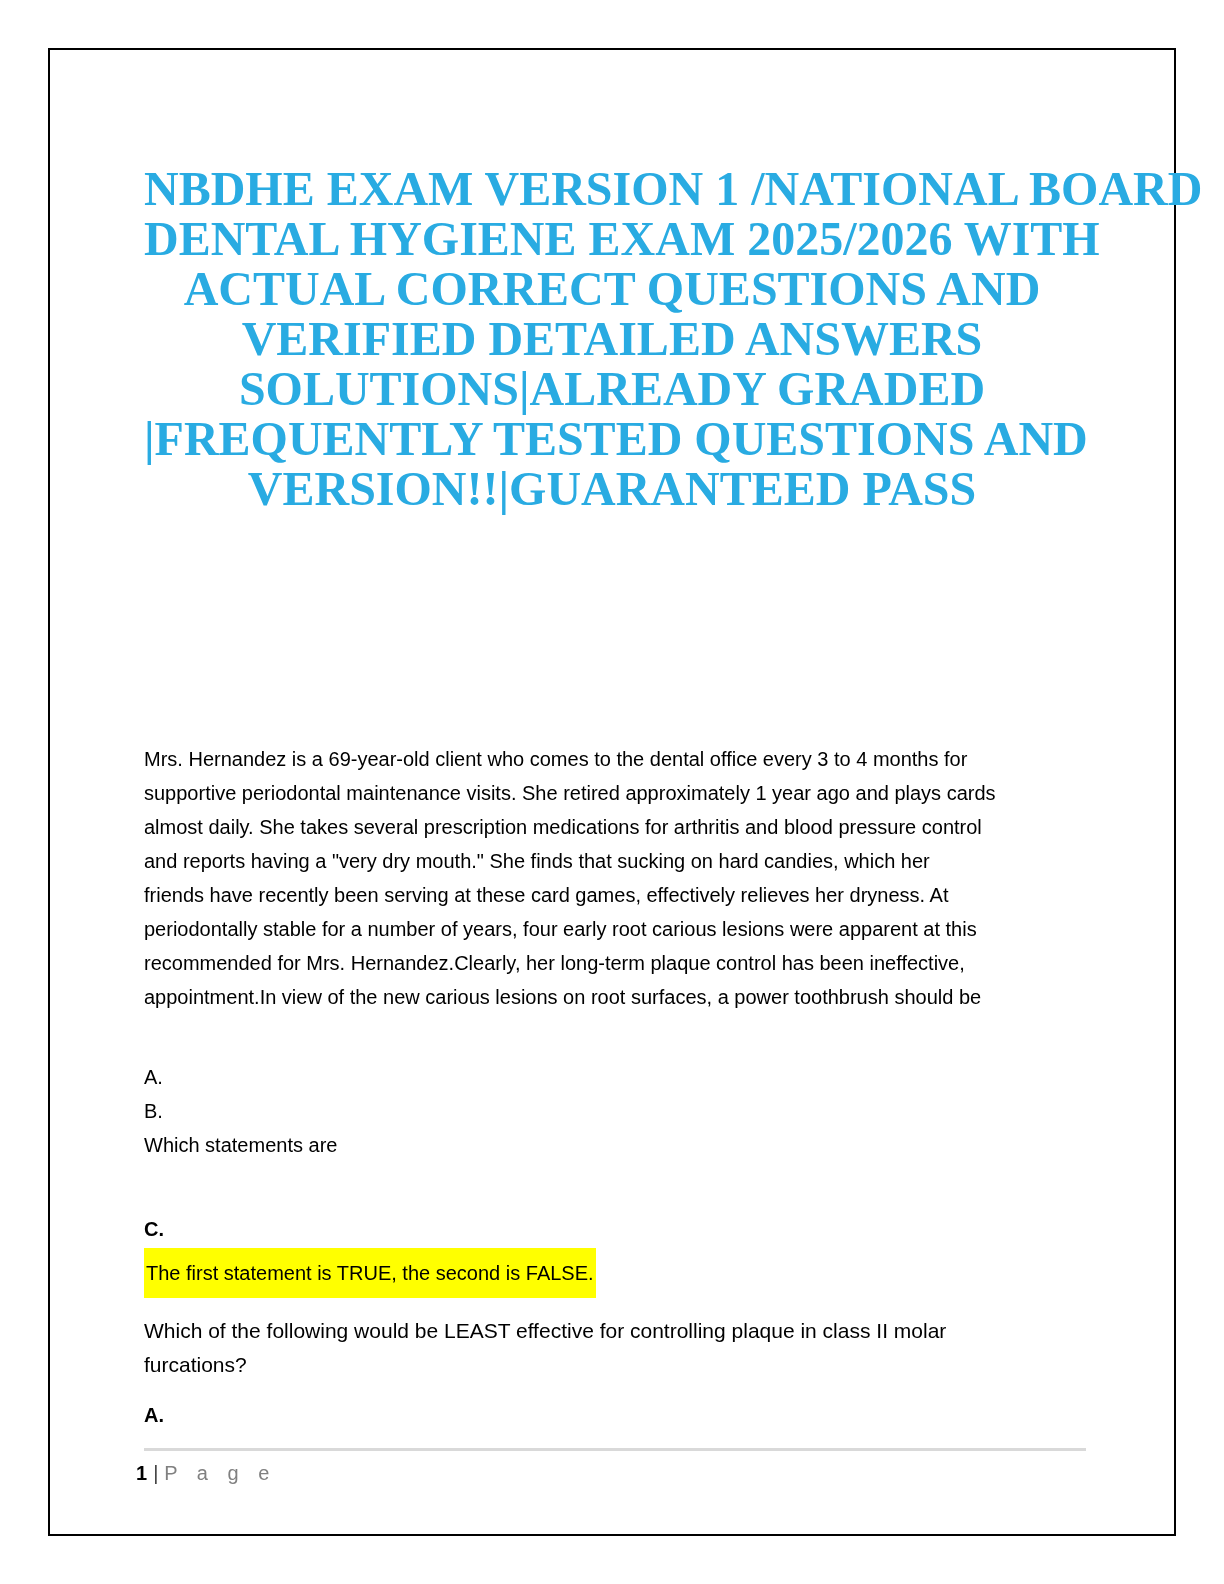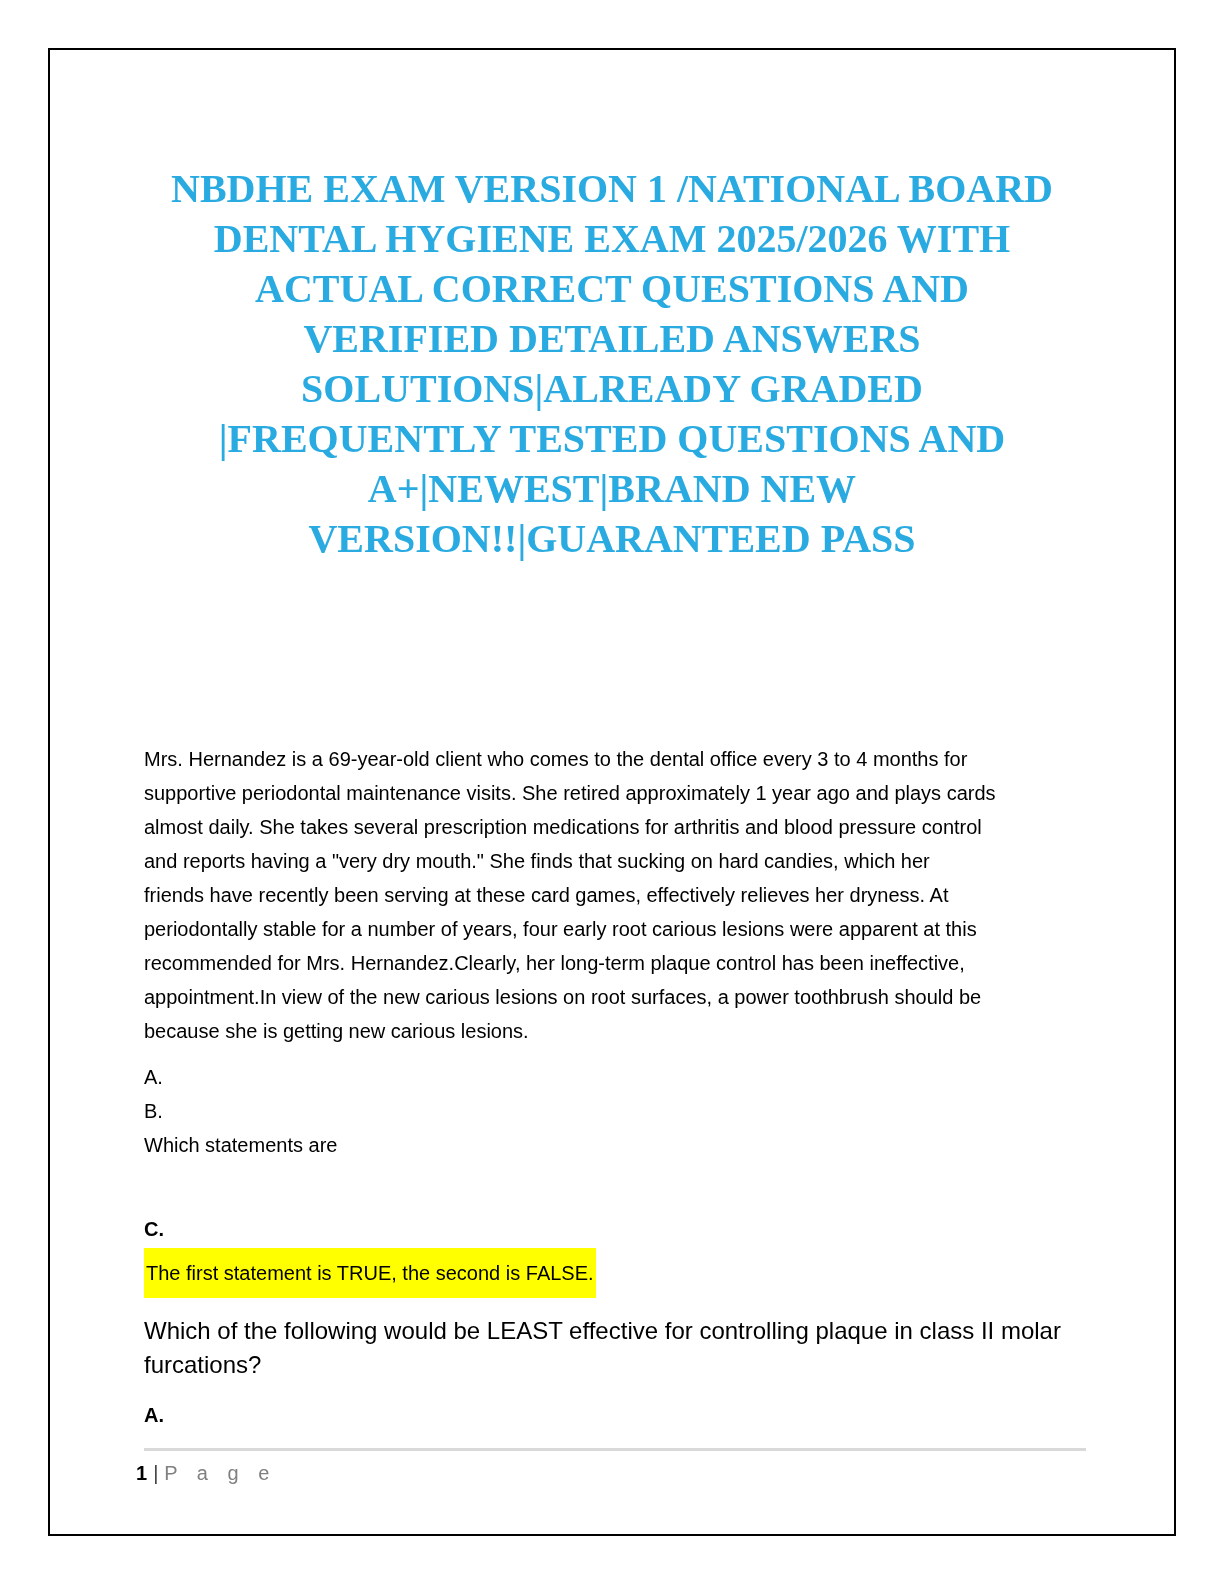--- a/index.html
+++ b/index.html
@@ -26,21 +26,21 @@
     box-sizing: border-box;
   }
   .title-block {
     position: absolute;
     left: 144px;
     top: 164px;
     width: 936px;
     text-align: center;
     font-family: "Liberation Serif", serif;
     font-weight: bold;
-    font-size: 40px;
+    font-size: 48px;
     line-height: 50px;
     color: #29ABE2;
   }
   .title-line { white-space: nowrap; }
   .stem-block {
     position: absolute;
     left: 144px;
     top: 742px;
     width: 960px;
     font-size: 20px;
@@ -73,21 +73,21 @@
   }
   .highlight {
     background: #FFFF00;
     padding: 14px 2px;
   }
   .q2-block {
     position: absolute;
     left: 144px;
     top: 1314px;
     width: 960px;
-    font-size: 24px;
+    font-size: 21px;
     line-height: 34px;
   }
   .a2-label {
     position: absolute;
     left: 144px;
     top: 1398px;
     font-size: 20px;
     line-height: 34px;
     font-weight: bold;
   }
@@ -126,34 +126,32 @@
 
   <div class="border-frame"></div>
 
   <div class="title-block">
     <div class="title-line">NBDHE EXAM VERSION 1 /NATIONAL BOARD</div>
     <div class="title-line">DENTAL HYGIENE EXAM 2025/2026 WITH</div>
     <div class="title-line">ACTUAL CORRECT QUESTIONS AND</div>
     <div class="title-line">VERIFIED DETAILED ANSWERS</div>
     <div class="title-line">SOLUTIONS|ALREADY GRADED</div>
     <div class="title-line">|FREQUENTLY TESTED QUESTIONS AND</div>
-    <div class="title-line">A+|NEWEST|BRAND NEW</div>
     <div class="title-line">VERSION!!|GUARANTEED PASS</div>
   </div>
 
   <div class="stem-block">
     <div class="stem-line">Mrs. Hernandez is a 69-year-old client who comes to the dental office every 3 to 4 months for</div>
     <div class="stem-line">supportive periodontal maintenance visits. She retired approximately 1 year ago and plays cards</div>
     <div class="stem-line">almost daily. She takes several prescription medications for arthritis and blood pressure control</div>
     <div class="stem-line">and reports having a "very dry mouth." She finds that sucking on hard candies, which her</div>
     <div class="stem-line">friends have recently been serving at these card games, effectively relieves her dryness. At</div>
     <div class="stem-line">periodontally stable for a number of years, four early root carious lesions were apparent at this</div>
     <div class="stem-line">recommended for Mrs. Hernandez.Clearly, her long-term plaque control has been ineffective,</div>
     <div class="stem-line">appointment.In view of the new carious lesions on root surfaces, a power toothbrush should be</div>
-    <div class="stem-line">because she is getting new carious lesions.</div>
   </div>
 
   <div class="options-block">
     <div class="option-line">A.</div>
     <div class="option-line">B.</div>
     <div class="option-line">Which statements are</div>
   </div>
 
   <div class="c-label">C.</div>
 

